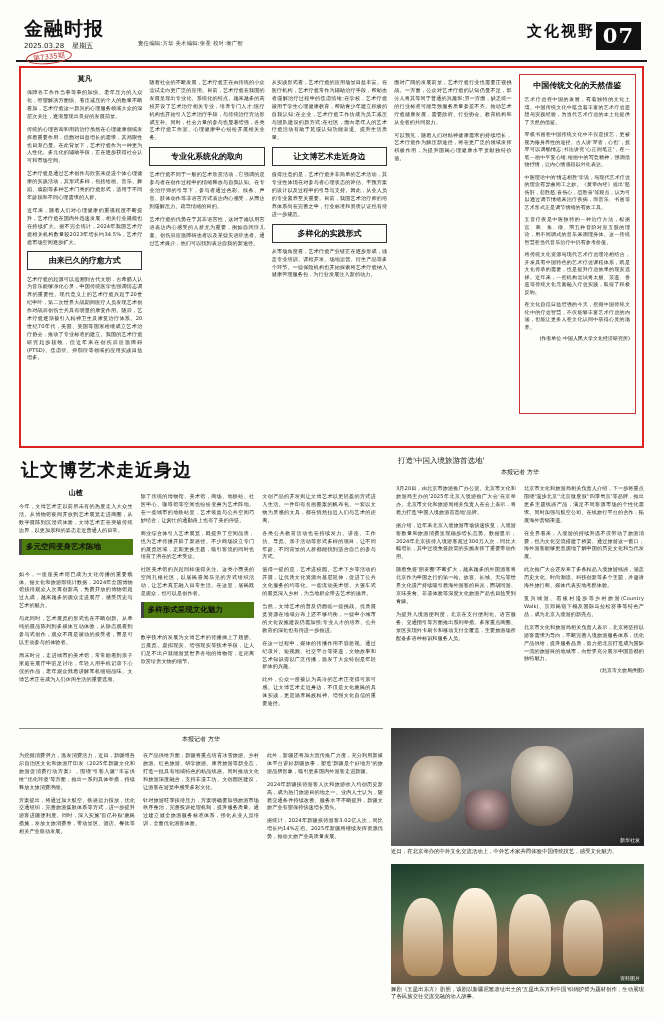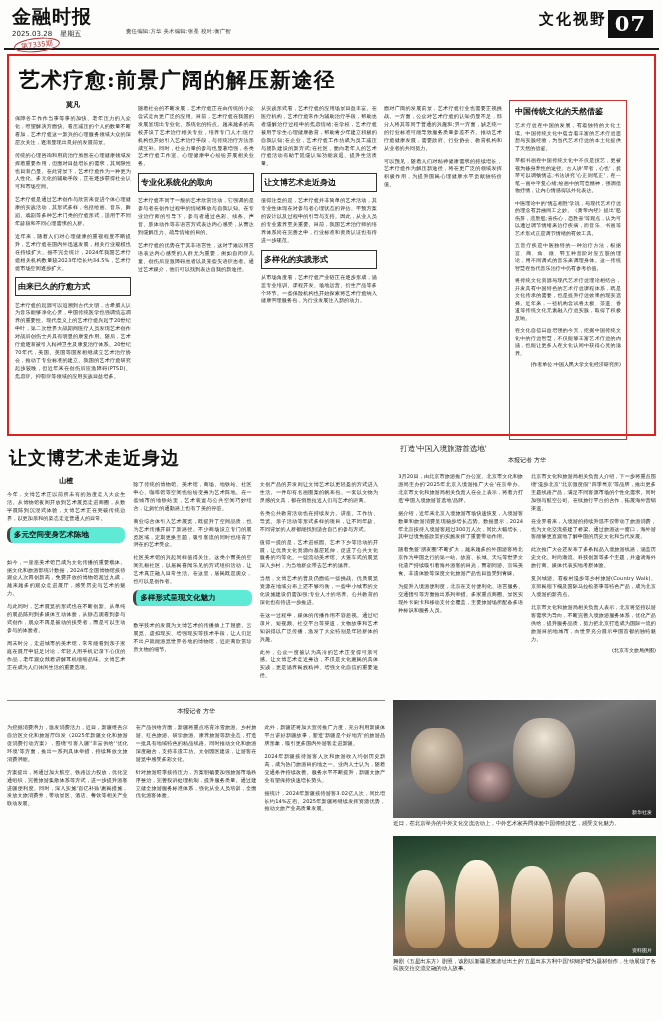--- a/index.html
+++ b/index.html
@@ -6,21 +6,21 @@
   html, body { margin:0; padding:0; }
   body {
     width: 663px;
     height: 1022px;
     background: #fdfdfb;
     font-family: "DejaVu Sans", "Liberation Sans", sans-serif;
     color: #111;
     overflow: hidden;
     position: relative;
   }
-  .page { position: relative; width: 663px; height: 1022px; padding: 4px; }
+  .page { position: relative; width: 663px; height: 1022px; padding: 16px; }
 
   
   .masthead {
     position: relative;
     height: 46px;
     border-bottom: 2px solid #1a1a1a;
     padding: 0 8px;
   }
   .logo-box { position:absolute; left:8px; top:2px; }
   .logo-title {
@@ -81,31 +81,32 @@
     line-height: 1.55;
     text-align: justify;
     color:#1a1a1a;
     margin-bottom: 4px;
     letter-spacing: .1px;
   }
   .subhead {
     border: 1px solid #333;
     font-size: 8px;
     font-weight: bold;
+    text-align:center;
     padding: 3px 2px;
     margin: 5px 0 5px 0;
     font-family:"DejaVu Serif","Liberation Serif",serif;
   }
   .sidebox {
     border: 1px solid #c33;
     padding: 5px 5px;
     height: 100%;
   }
   .sidebox .sb-title {
-    font-size: 8px; font-weight:bold; text-align:left; margin-bottom:4px;
+    font-size: 8px; font-weight:bold; text-align:center; margin-bottom:4px;
     font-family:"DejaVu Serif","Liberation Serif",serif;
   }
   .sidebox .ptext { font-size: 5px; line-height:1.5; }
   .sb-sign { font-size:5px; text-align:right; margin-top:3px; }
 
   
   .mid { display:flex; margin: 8px 3px 0 3px; gap: 20px; }
   .mid-left { width: 380px; }
   .mid-right { width: 264px; }
 
@@ -115,26 +116,25 @@
     margin: 2px 0 6px 2px;
   }
   .kicker { font-size:7.5px; margin:0 0 2px 2px; color:#222; }
   .head2.right { font-size:18px; }
   .reporter { font-size:6px; text-align:center; margin:2px 0 3px 0; }
 
   .cols3 { display:flex; gap:8px; }
   .cols2 { display:flex; gap:8px; }
   .c { flex:1; }
   .subhead2 {
-    background:#5eead4;
+    background:#4d7c0f;
     border-left:3px solid #444;
     font-size:7.5px; font-weight:bold;
     padding:3px 4px; margin: 4px 0 16px 0;
     font-family:"DejaVu Serif","Liberation Serif",serif;
-    border-radius:6px;
   }
 
   
   .bottom { display:flex; margin: 10px 3px 0 3px; gap:8px; }
   .bl { width: 380px; }
   .br { width: 264px; }
   .divider { border-top:1px solid #888; margin: 6px 0; }
 
   
   .photo {
@@ -168,21 +168,20 @@
         <span>星期五</span>
       </div>
     </div>
     <div class="mast-credits">责任编辑:方华  美术编辑:张圣  校对:衡广智</div>
     <div class="mast-stamp">第7335期</div>
     <div class="mast-section">文化视野</div>
     <div class="mast-pagenum">07</div>
   </div>
 
   <div class="feature">
-    <div class="feature-title">艺术疗愈:前景广阔的解压新途径</div>
     <div class="feature-body">
 
       <div class="fcol">
         <div class="byline">莫凡</div>
         <p class="ptext">保障各工作作当事等事的加快、老年压力的入众化，呀望解决方面快、看压减压的个人的数量不断看加，艺术疗愈这一新兴的心理服务领域大众的深层次关注，逐渐显现出良好的发展前景。</p>
         <p class="ptext">传统的心理咨询和用药治疗虽然在心理健康领域发挥着重要作用，但面对日益增长的需求，其局限性也日渐凸显。在此背景下，艺术疗愈作为一种更为人性化、多元化的辅助手段，正在逐步获得社会认可和市场空间。</p>
         <p class="ptext">艺术疗愈是通过艺术创作与欣赏来促进个体心理健康的实践活动，其形式多样，包括绘画、音乐、舞蹈、戏剧等多种艺术门类的疗愈形式，适用于不同年龄段和不同心理需求的人群。</p>
         <p class="ptext">近年来，随着人们对心理健康的重视程度不断提升，艺术疗愈在国内外迅速发展，相关行业规模也在持续扩大。据不完全统计，2024年我国艺术疗愈相关机构数量较2023年增长约34.5%，艺术疗愈市场空间逐步扩大。</p>
         <div class="subhead">由来已久的疗愈方式</div>
         <p class="ptext">艺术疗愈的起源可以追溯到古代文明，古希腊人认为音乐能够净化心灵，中国传统医学也强调情志调养的重要性。现代意义上的艺术疗愈兴起于20世纪中叶，第二次世界大战期间医疗人员发现艺术创作对战后创伤士兵具有明显的康复作用。随后，艺术疗愈逐渐被引入精神卫生及康复治疗体系。20世纪70年代，美国、英国等国家相继成立艺术治疗协会，推动了专业标准的建立。我国的艺术疗愈研究起步较晚，但近年来在创伤后应激障碍(PTSD)、焦虑症、抑郁症等领域的应用实践日益增多。</p>

